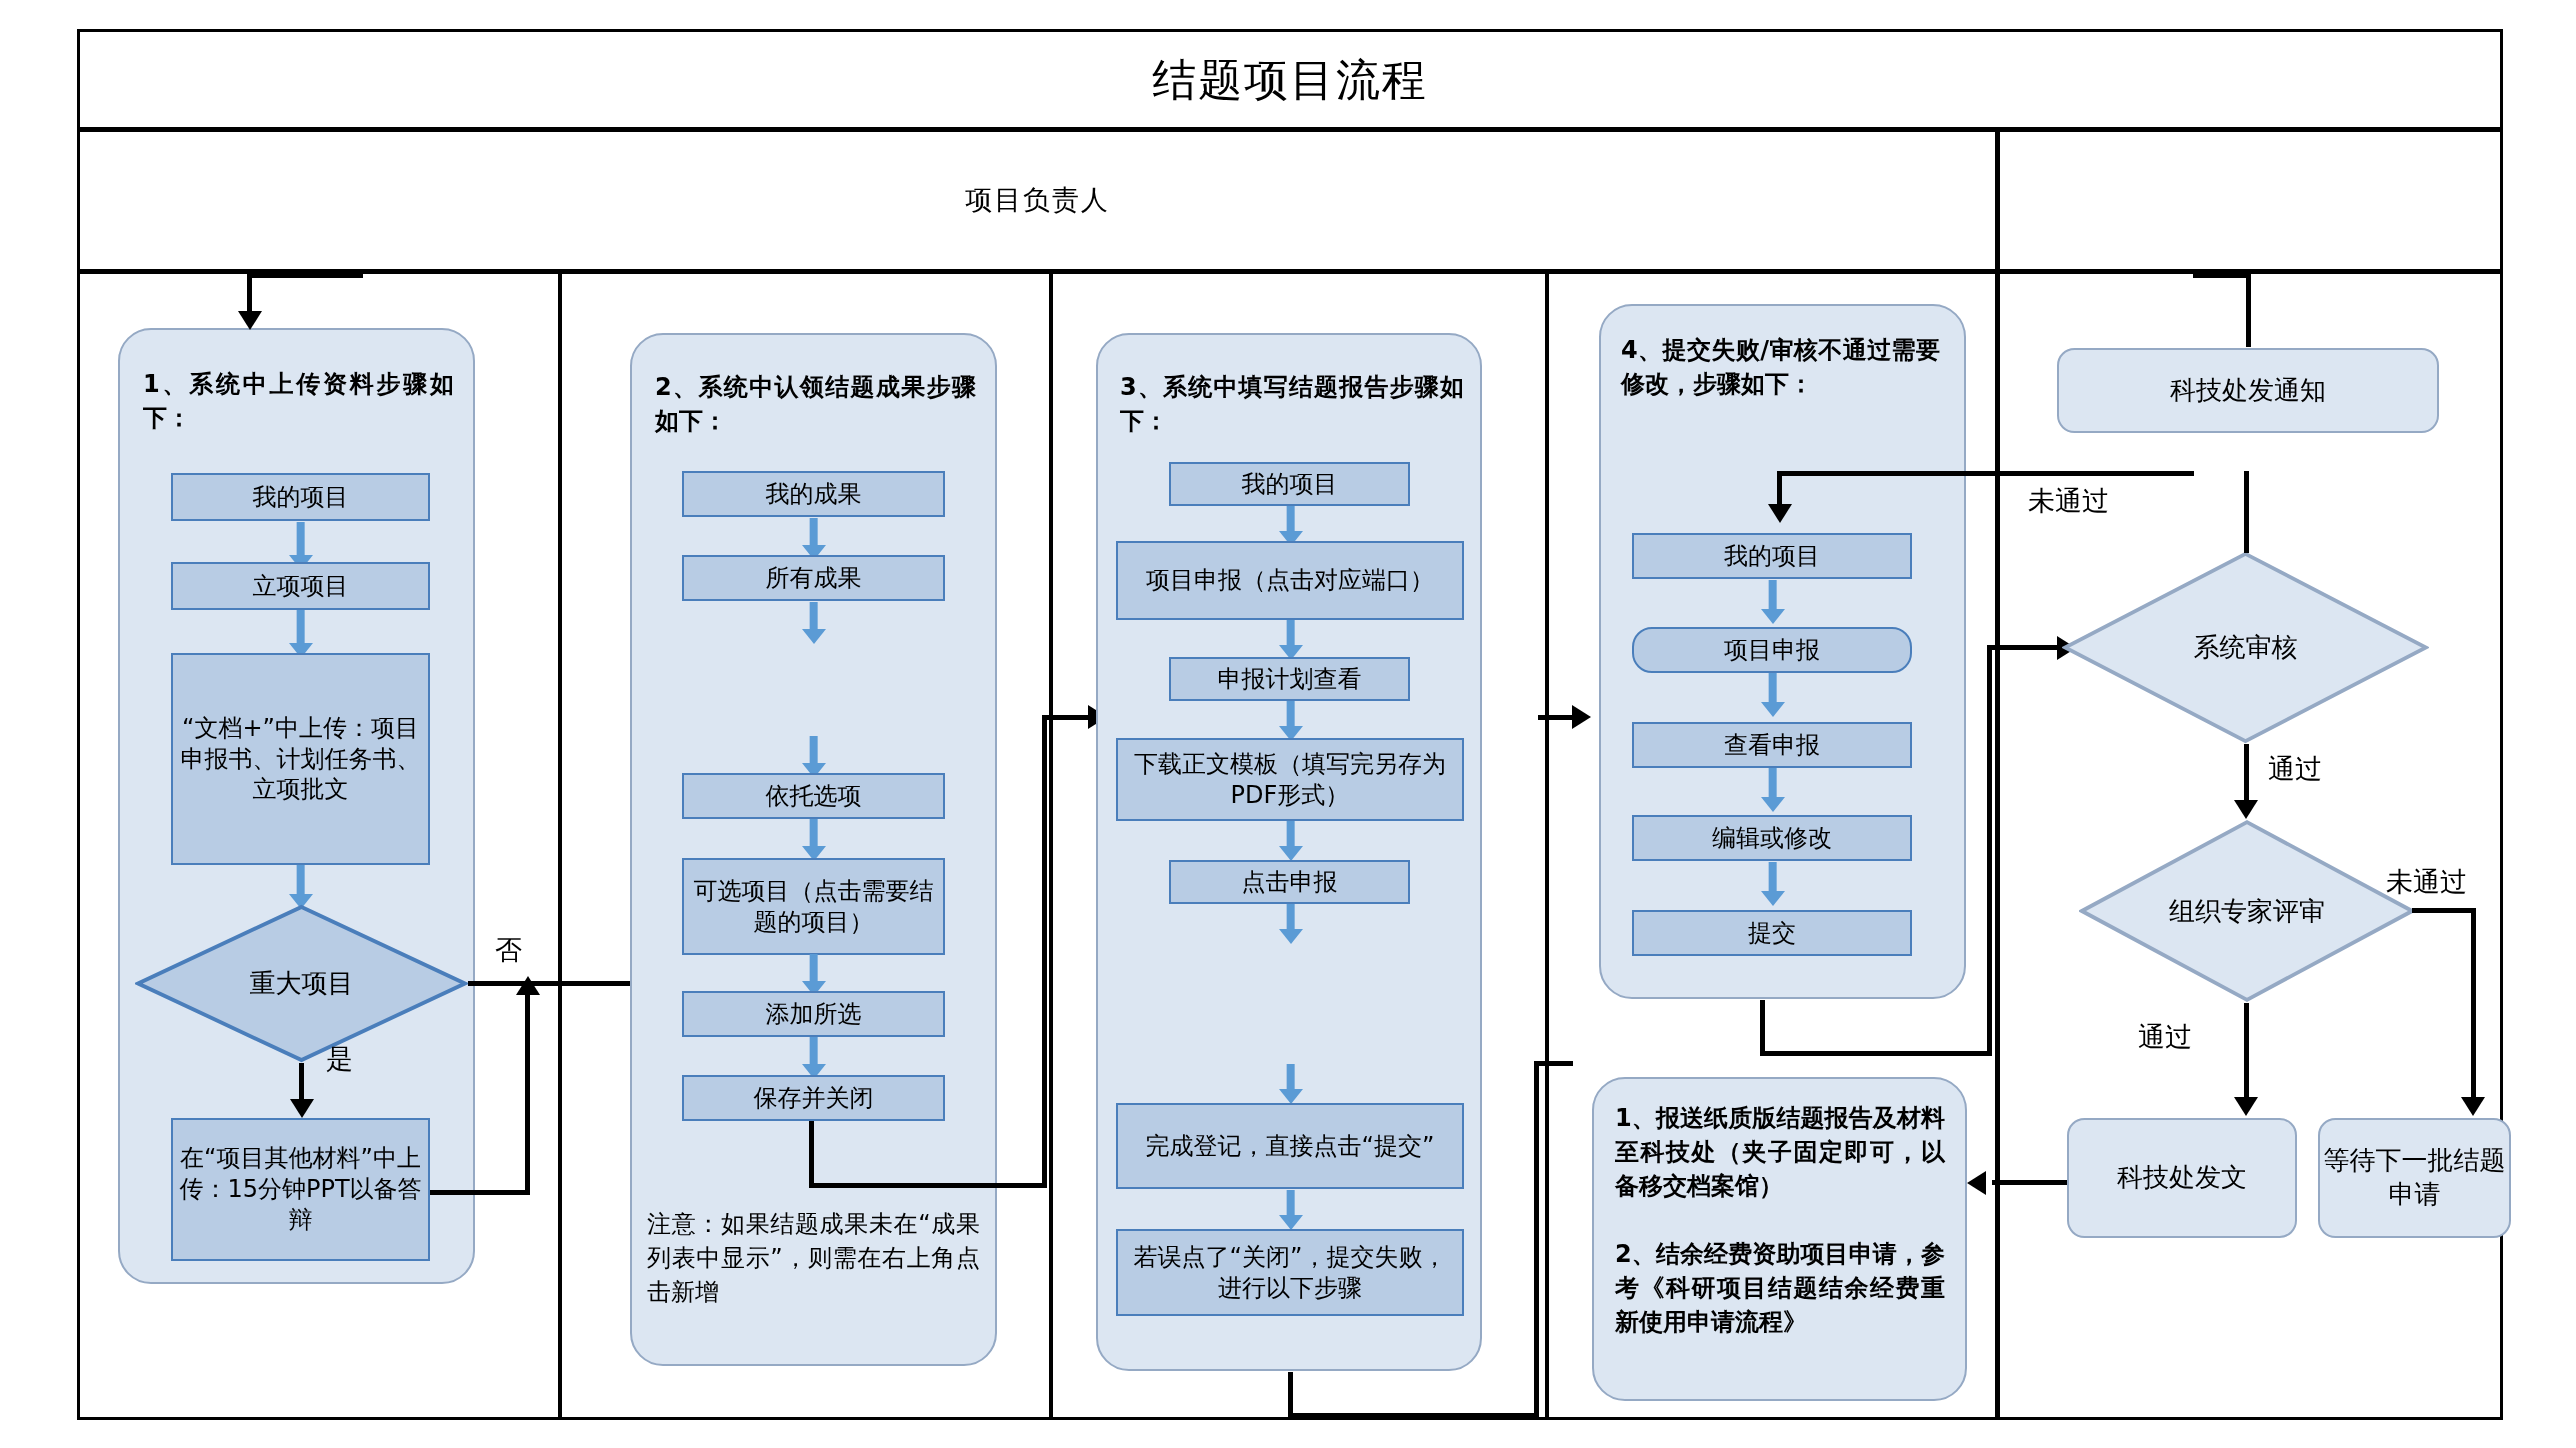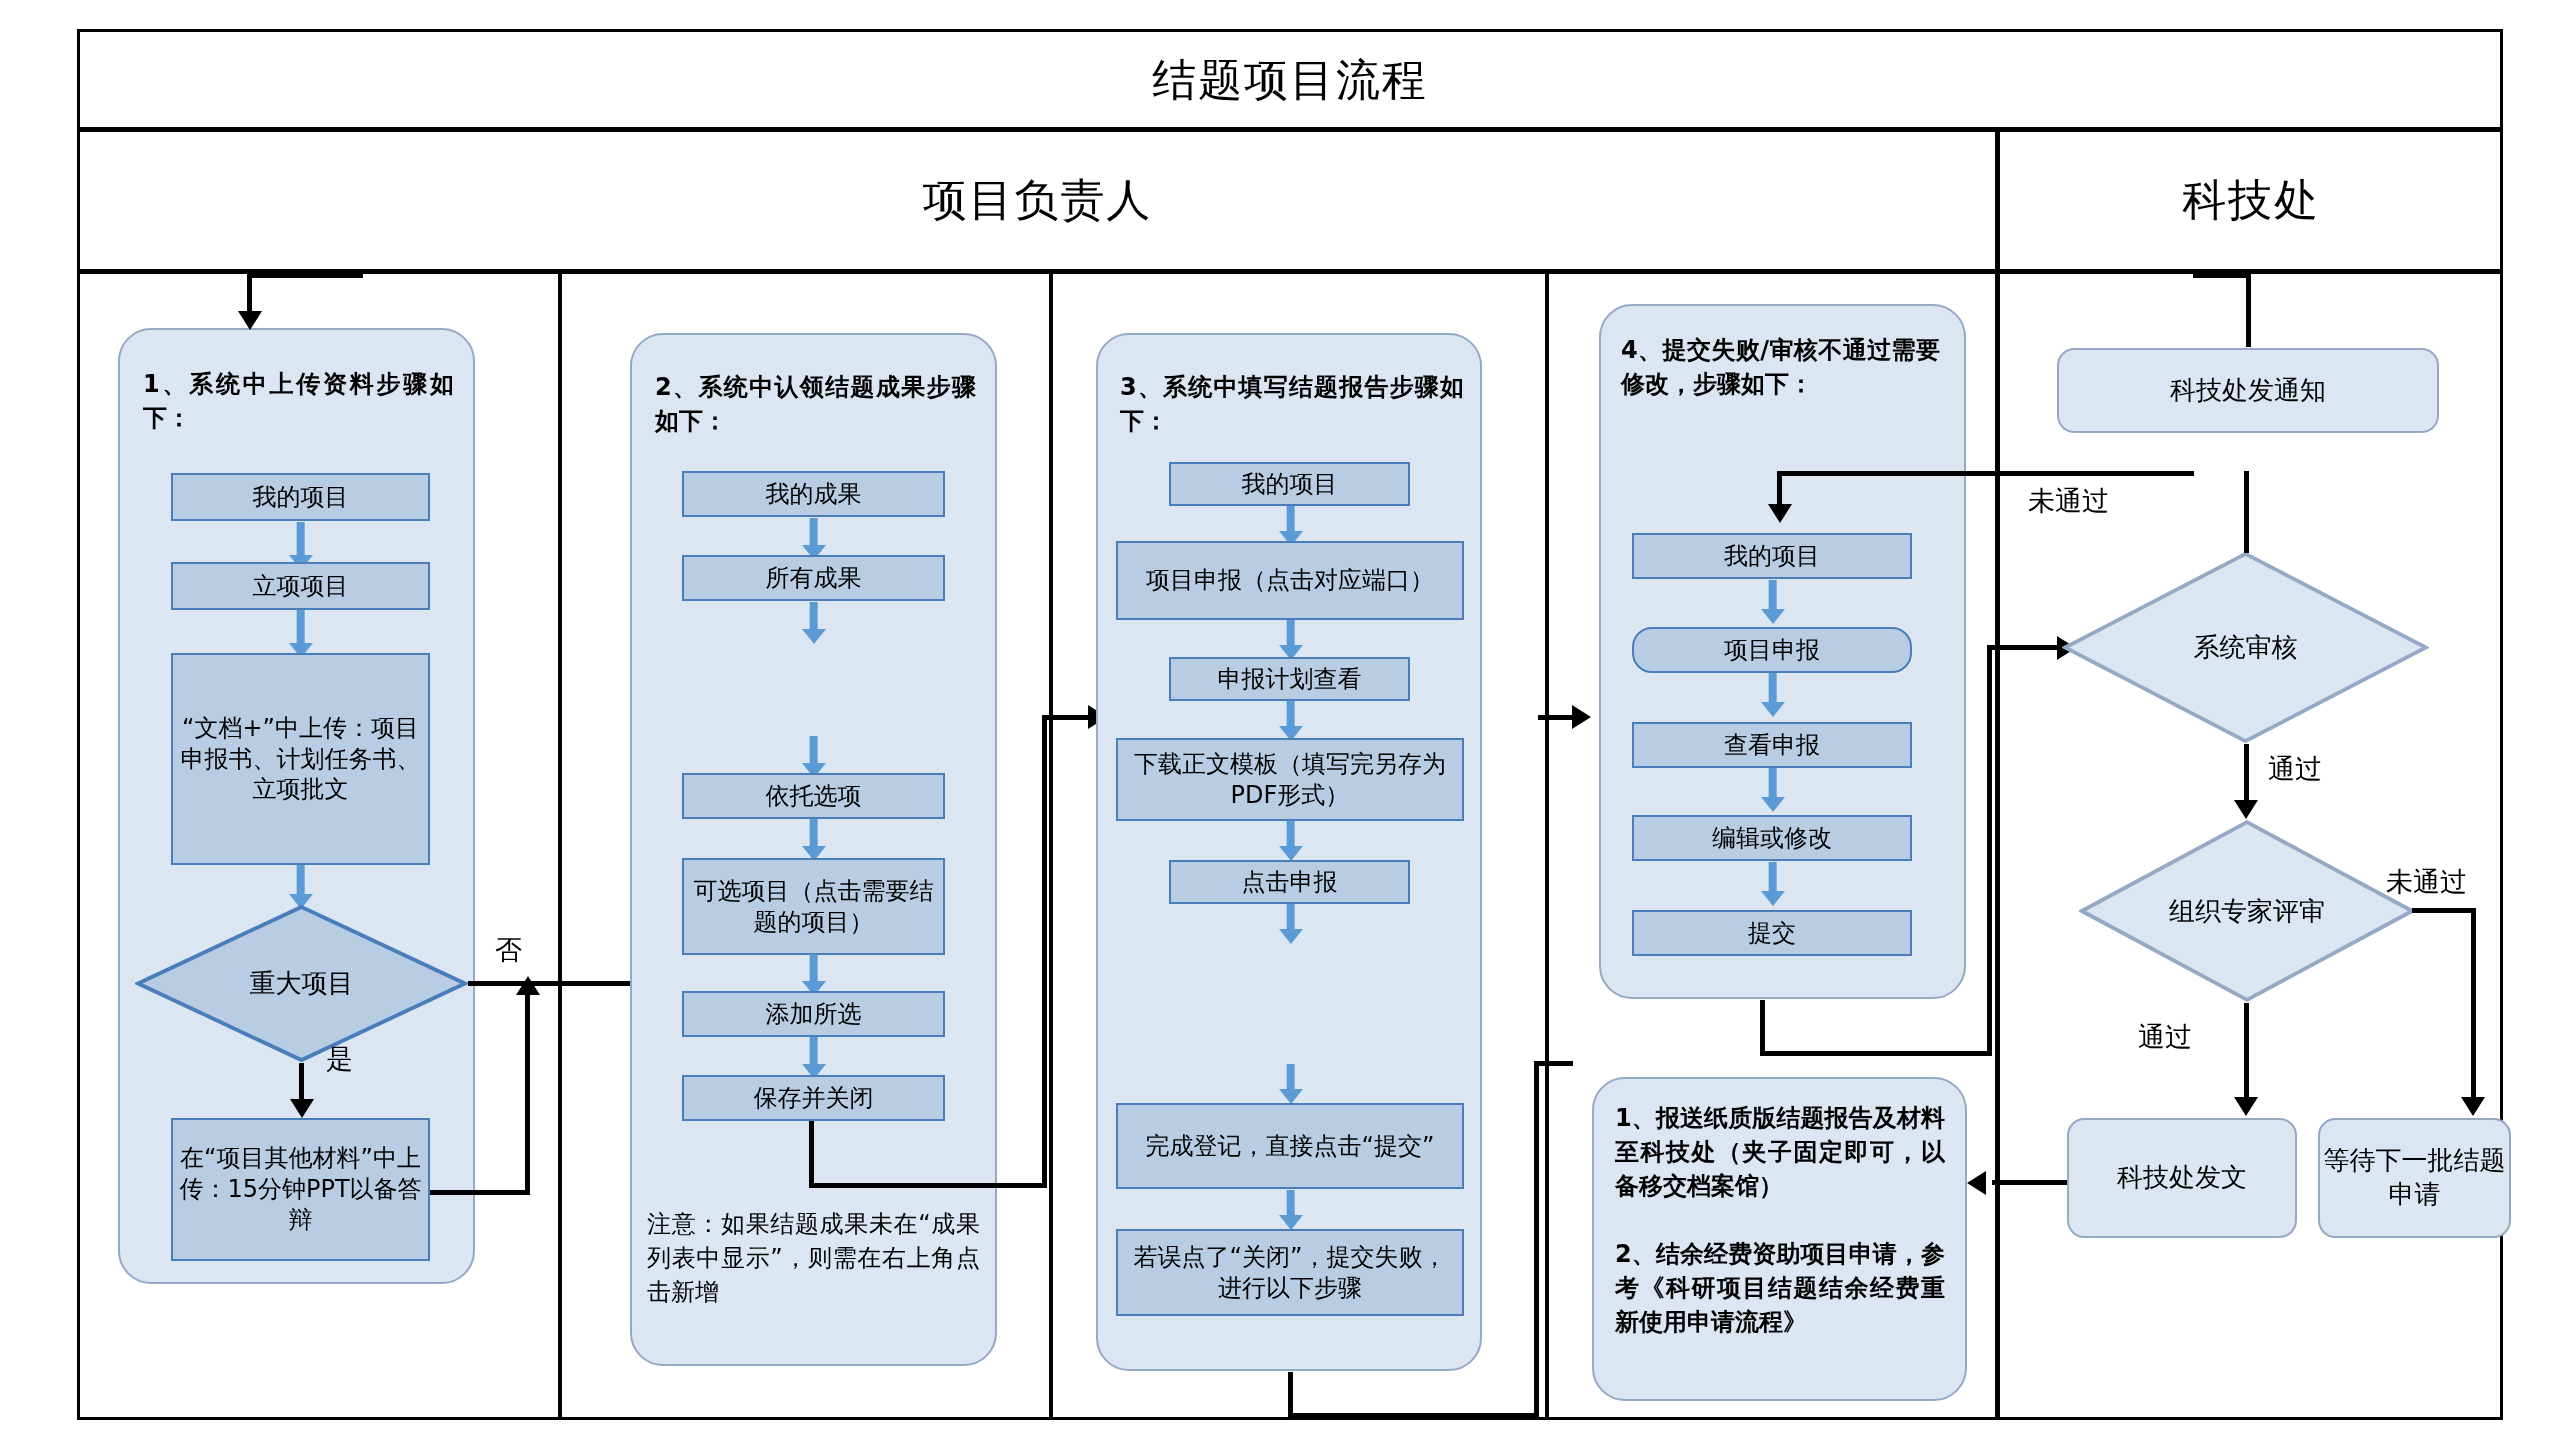--- a/index.html
+++ b/index.html
@@ -5,21 +5,21 @@
   html,body{margin:0;padding:0;background:#fff;}
   body{font-family:"DejaVu Sans","Liberation Sans",sans-serif;}
   #root{position:relative;width:2576px;height:1449px;background:#ffffff;overflow:hidden;}
 
   
   .frame{position:absolute;border:3.9px solid #000;box-sizing:border-box;}
   .hline{position:absolute;background:#000;}
   .vline{position:absolute;background:#000;}
 
   .hdr{position:absolute;display:flex;align-items:center;justify-content:center;
-       color:#000;font-size:44px;letter-spacing:1.9px;}
+       color:#000;font-size:27px;letter-spacing:1.9px;}
   .hdr.title{font-size:44px;}
 
   
   .panel{position:absolute;box-sizing:border-box;border:2.9px solid #95A9C4;
          border-radius:33px;background:#DCE6F2;}
 
   .panel-title{position:absolute;color:#000;font-size:24px;line-height:1.42;
                font-weight:bold;text-align:justify;text-justify:inter-ideograph;}
   .panel-note{position:absolute;color:#000;font-size:24px;line-height:1.42;
               text-align:justify;text-justify:inter-ideograph;}
@@ -72,21 +72,20 @@
   <div class="hline" style="left:77px;top:269px;width:2426px;height:4.8px;"></div>
 
   <div class="vline" style="left:558px;top:273px;width:3.9px;height:1146px;"></div>
   <div class="vline" style="left:1049px;top:273px;width:3.9px;height:1146px;"></div>
   <div class="vline" style="left:1545px;top:273px;width:3.9px;height:1146px;"></div>
 
   <div class="vline" style="left:1995px;top:132px;width:4.8px;height:1288px;"></div>
 
   <div class="hdr title" style="left:77px;top:32px;width:2426px;height:96px;">结题项目流程</div>
   <div class="hdr" style="left:81px;top:132px;width:1913px;height:136px;">项目负责人</div>
-  <div class="hdr" style="left:1999px;top:132px;width:504px;height:136px;">科技处</div>
 
   <div class="panel" style="left:118px;top:328px;width:357px;height:956px;"></div>
 
   <div class="panel-title" style="left:143px;top:367px;width:311px;">1、系统中上传资料步骤如下：</div>
 
   <div class="bseg" style="left:247px;top:273px;width:116px;height:4.8px;"></div>
   <div class="bseg" style="left:247px;top:273px;width:4.8px;height:42px;"></div>
   <div class="bhead-down" style="left:238px;top:311px;"></div>
 
   <div class="pbox" style="left:171px;top:473px;width:259px;height:48px;">我的项目</div>

